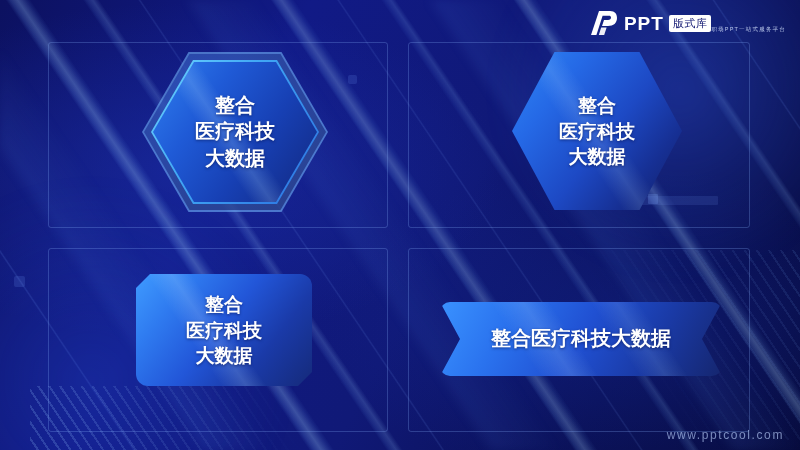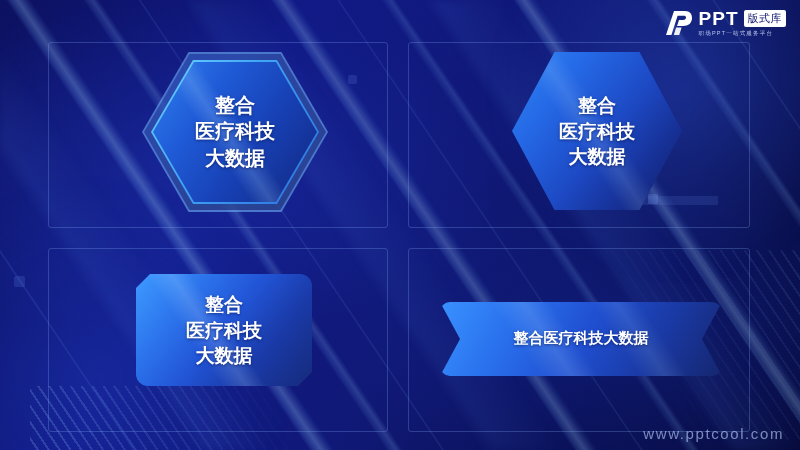--- a/index.html
+++ b/index.html
@@ -83,21 +83,21 @@
 
   
   #logo{
     position:absolute;right:14px;top:6px;
     display:flex;align-items:center;gap:6px;
     height:34px;
   }
   #logo .mark{
     width:30px;height:30px;flex:0 0 30px;position:relative;
   }
-  #logo .wordmark{display:flex;flex-direction:column;align-items:flex-start;}
+  #logo .wordmark{display:flex;align-items:flex-end;}
   #logo .row1{display:flex;align-items:center;gap:5px;}
   #logo .ppt{
     color:#ffffff;font-weight:bold;font-size:19px;letter-spacing:1px;line-height:1;
     font-family:"Liberation Sans","DejaVu Sans",sans-serif;
   }
   #logo .badge{
     background:#ffffff;color:#0e1470;
     font-size:11px;font-weight:normal;line-height:1;
     padding:3px 4px 3px 4px;border-radius:2px;
     letter-spacing:.5px;
@@ -105,21 +105,21 @@
   #logo .tagline{
     color:rgba(215,228,255,.82);
     font-size:5.5px;letter-spacing:1.2px;margin-top:3px;line-height:1;
     white-space:nowrap;
   }
 
   
   #footer{
     position:absolute;right:16px;bottom:8px;
     color:rgba(190,212,255,.62);
-    font-size:15px;letter-spacing:1.6px;
+    font-size:12px;letter-spacing:1.6px;
     font-family:"Liberation Sans","DejaVu Sans",sans-serif;
   }
 
   
   .label-stack{
     position:relative;z-index:4;
     display:flex;flex-direction:column;align-items:center;justify-content:center;
     gap:3px;
     color:#ffffff;font-weight:bold;
     text-shadow:0 1px 3px rgba(0,10,60,.55);
@@ -221,21 +221,21 @@
   }
   #shape-banner .banner-sheen{
     position:absolute;inset:0;border-radius:10px;
     background:
       linear-gradient(56deg, rgba(255,255,255,0) 30%, rgba(180,220,255,.18) 40%, rgba(255,255,255,0) 48%),
       linear-gradient(56deg, rgba(255,255,255,0) 60%, rgba(180,220,255,.13) 68%, rgba(255,255,255,0) 75%);
     -webkit-clip-path:polygon(0 0, 100% 0, calc(100% - 20px) 50%, 100% 100%, 0 100%, 20px 50%);
             clip-path:polygon(0 0, 100% 0, calc(100% - 20px) 50%, 100% 100%, 0 100%, 20px 50%);
   }
   #shape-banner .label-stack{
-    position:absolute;inset:0;font-size:15px;
+    position:absolute;inset:0;font-size:20px;
   }
 </style>
 </head>
 <body>
 
 <div id="slide">
 
   <div class="bg-layer streaks-soft"></div>
   <div class="bg-layer thin-lines"></div>
   <div class="bg-layer streaks"></div>

